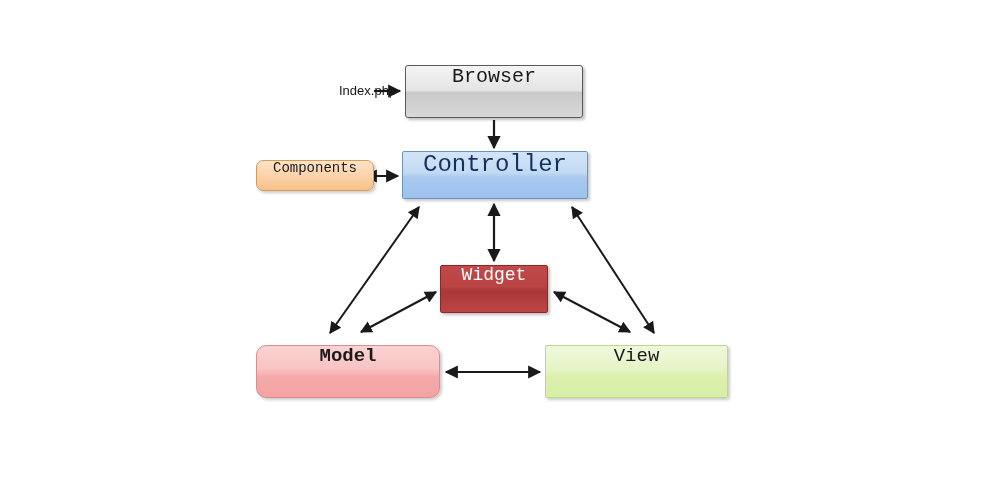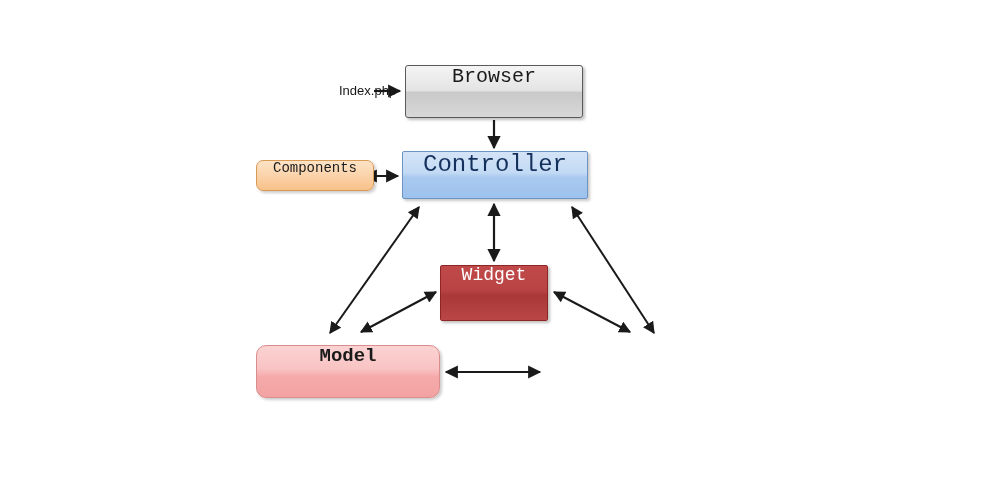--- a/index.html
+++ b/index.html
@@ -56,21 +56,21 @@
     border: 1px solid #d99a56;
     border-radius: 7px;
     color: #1a1a1a;
     font-size: 14px;
     box-shadow: 2px 2px 3px rgba(0,0,0,0.2);
     margin-left: 16px;
   }
 
   
   .node-widget {
-    left: 440px; top: 265px; width: 108px; height: 56px;
+    left: 440px; top: 265px; width: 108px; height: 48px;
     background: linear-gradient(to bottom, #c04a4a 0%, #b94343 45%, #a93838 55%, #bb4646 100%);
     border: 1px solid #8e2626;
     border-radius: 2px;
     color: #ffffff;
     font-size: 18px;
     box-shadow: 2px 2px 3px rgba(0,0,0,0.25);
   }
 
   
   .node-model {
@@ -172,14 +172,17 @@
   </div>
 
   <div class="node node-widget">
     <span>Widget</span>
   </div>
 
   <div class="node node-model">
     <span>Model</span>
   </div>
 
+  <div class="node node-view">
+    <span>View</span>
+  </div>
 
 </div>
 
 </body></html>

